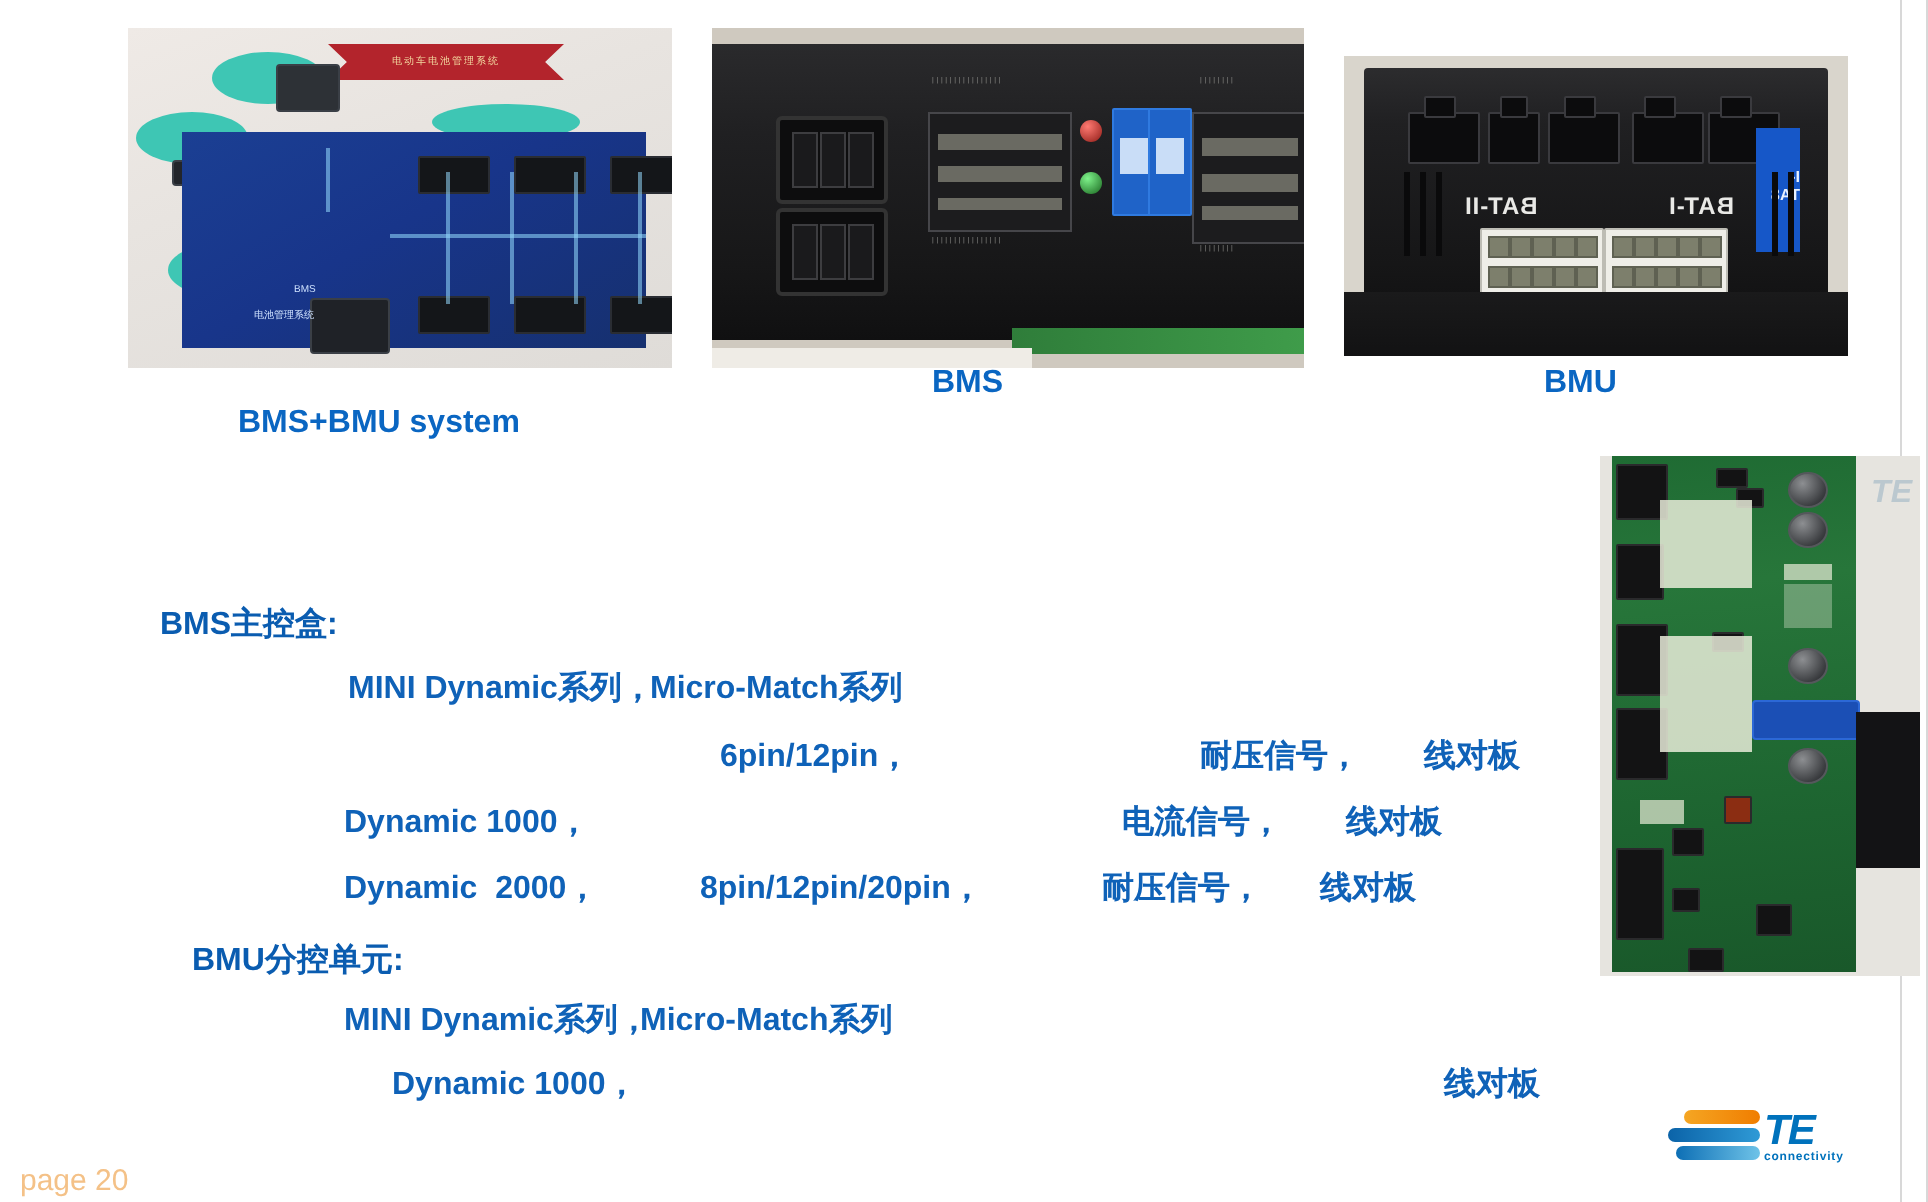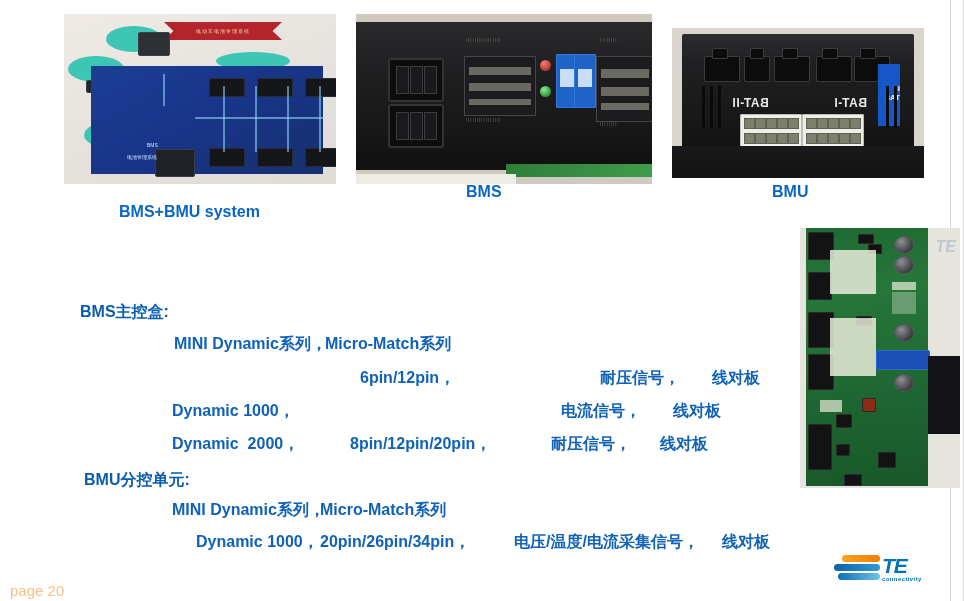--- a/index.html
+++ b/index.html
@@ -461,28 +461,26 @@
 
   <div class="txt" style="left:172px; top:401px">Dynamic 1000，</div>
   <div class="txt" style="left:561px; top:401px">电流信号，</div>
   <div class="txt" style="left:673px; top:401px">线对板</div>
 
   <div class="txt" style="left:172px; top:434px">Dynamic  2000，</div>
   <div class="txt" style="left:350px; top:434px">8pin/12pin/20pin，</div>
   <div class="txt" style="left:551px; top:434px">耐压信号，</div>
   <div class="txt" style="left:660px; top:434px">线对板</div>
 
-  <div class="txt heading" style="left:84px;  top:470px">BMU分控单元:</div>
+  <div class="txt heading" style="left:96px;  top:470px">BMU分控单元:</div>
 
   <div class="txt" style="left:172px; top:500px">MINI Dynamic系列，</div>
   <div class="txt" style="left:320px; top:500px">Micro-Match系列</div>
 
   <div class="txt" style="left:196px; top:532px">Dynamic 1000，</div>
-  <div class="txt" style="left:320px; top:532px">20pin/26pin/34pin，</div>
-  <div class="txt" style="left:514px; top:532px">电压/温度/电流采集信号，</div>
   <div class="txt" style="left:722px; top:532px">线对板</div>
 
   <div class="page-num">page 20</div>
 
   <div class="te-logo">
     <div class="te-bar te-bar1"></div>
     <div class="te-bar te-bar2"></div>
     <div class="te-bar te-bar3"></div>
     <div class="te-wordmark">TE</div>
     <div class="te-sub">connectivity</div>

